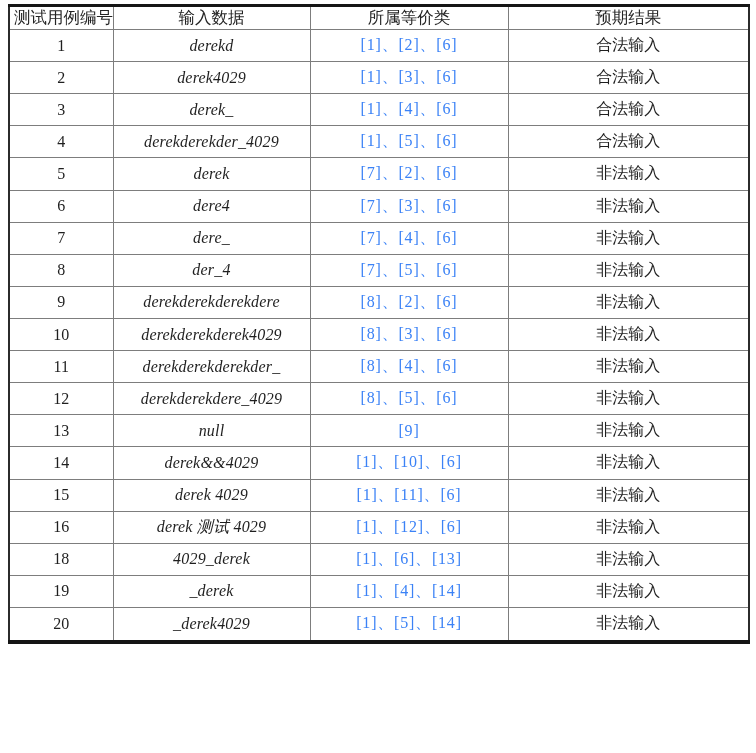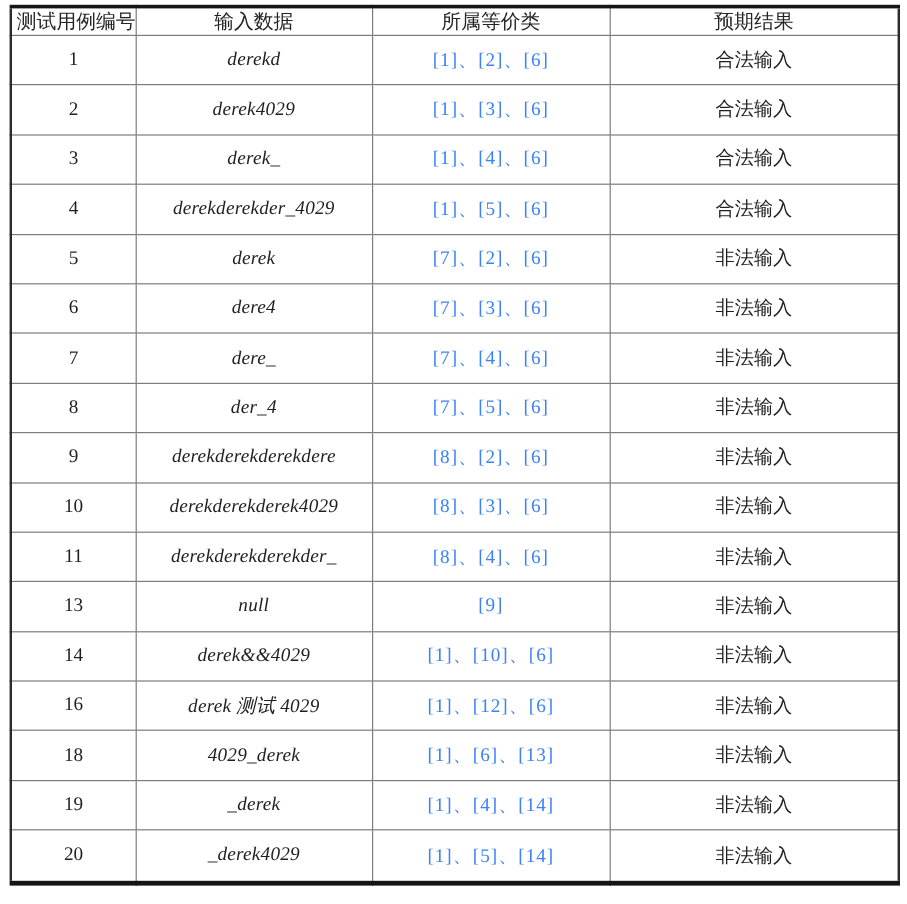--- a/index.html
+++ b/index.html
@@ -13,21 +13,21 @@
     position: relative;
     overflow: hidden;
     font-family: "Liberation Serif", "DejaVu Serif", serif;
     color: #1f1f1f;
   }
   .testcase-table {
     position: absolute;
     left: 8px;
     top: 4px;
     width: 740px;
-    height: 734px;
+    height: 640px;
     border-collapse: collapse;
     table-layout: fixed;
     background: #ffffff;
     
     border-left: 2px solid #2b2b2b;
     border-right: 2px solid #2b2b2b;
     border-top: 3px solid #151515;
     border-bottom: 4px solid #151515;
   }
   .testcase-table th,
@@ -133,29 +133,41 @@
     <td class="c-class">[8]、[3]、[6]</td>
     <td class="c-result">非法输入</td>
   </tr>
       <tr>
     <td class="c-id">11</td>
     <td class="c-input">derekderekderekder_</td>
     <td class="c-class">[8]、[4]、[6]</td>
     <td class="c-result">非法输入</td>
   </tr>
       <tr>
+    <td class="c-id">12</td>
+    <td class="c-input">derekderekdere_4029</td>
+    <td class="c-class">[8]、[5]、[6]</td>
+    <td class="c-result">非法输入</td>
+  </tr>
+      <tr>
     <td class="c-id">13</td>
     <td class="c-input">null</td>
     <td class="c-class">[9]</td>
     <td class="c-result">非法输入</td>
   </tr>
       <tr>
     <td class="c-id">14</td>
     <td class="c-input">derek&amp;&amp;4029</td>
     <td class="c-class">[1]、[10]、[6]</td>
+    <td class="c-result">非法输入</td>
+  </tr>
+      <tr>
+    <td class="c-id">15</td>
+    <td class="c-input">derek 4029</td>
+    <td class="c-class">[1]、[11]、[6]</td>
     <td class="c-result">非法输入</td>
   </tr>
       <tr>
     <td class="c-id">16</td>
     <td class="c-input">derek 测试 4029</td>
     <td class="c-class">[1]、[12]、[6]</td>
     <td class="c-result">非法输入</td>
   </tr>
       <tr>
     <td class="c-id">18</td>

